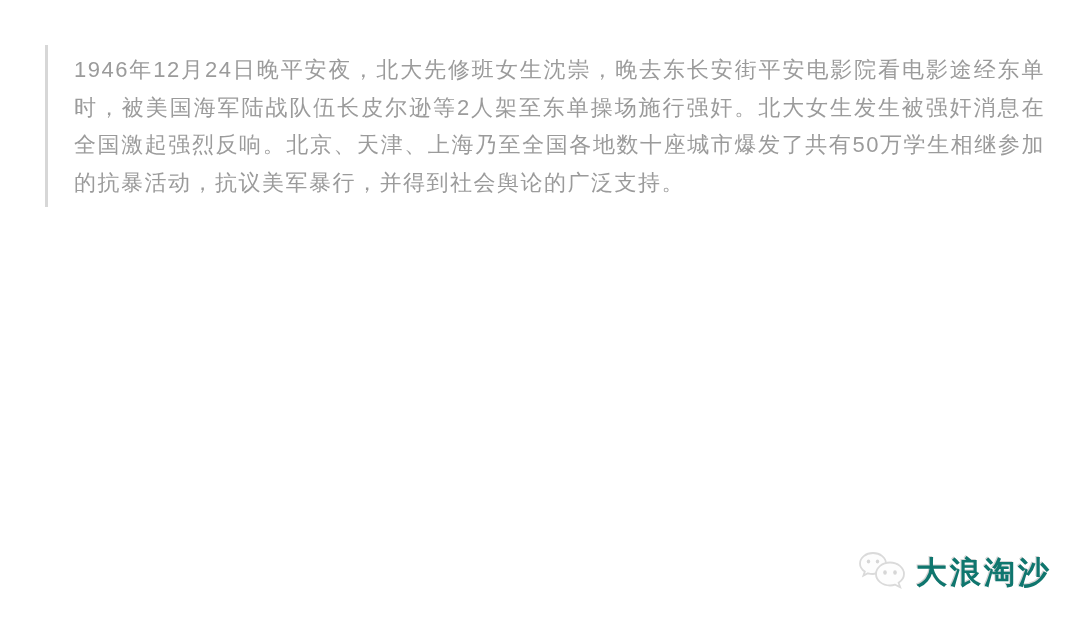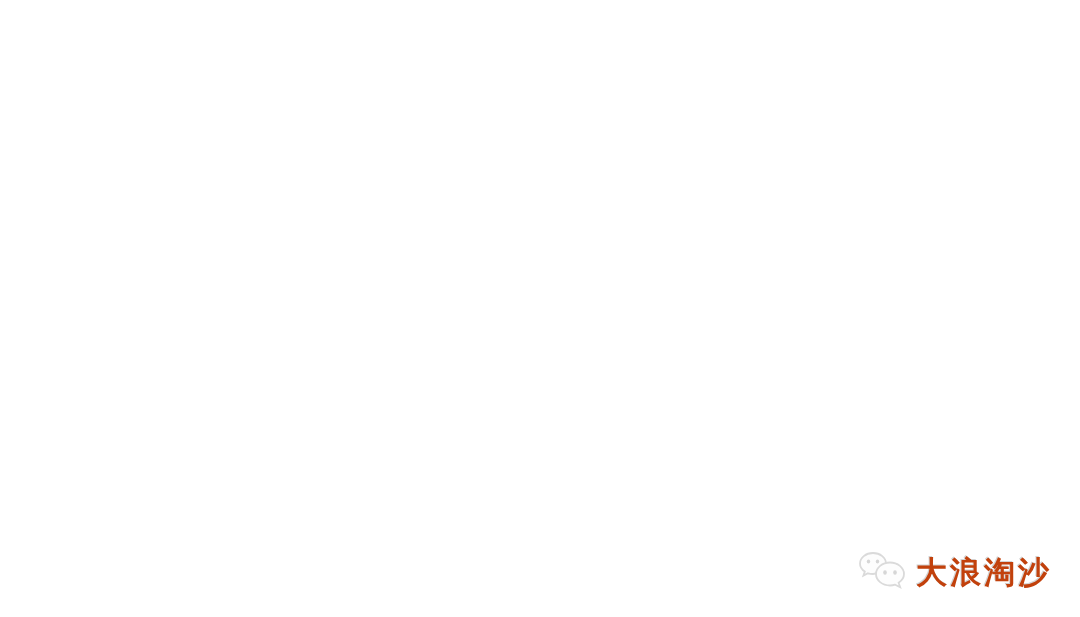--- a/index.html
+++ b/index.html
@@ -44,32 +44,33 @@
     gap: 10px;
   }
   .wm-icon {
     display: inline-flex;
     line-height: 0;
     filter: drop-shadow(1px 1px 0 #ffffff);
   }
   .wm-text {
     font-size: 31px;
     font-weight: 700;
-    color: #c2410c;
+    color: #0f766e;
     letter-spacing: 3px;
     text-shadow: -1px -1px 0 #d3d3d3, 1px 1px 1px #ffffff;
     white-space: nowrap;
   }
 </style>
 </head>
 <body>
 
 <div class="page">
 
   <div class="content">
+    <blockquote class="quote">1946年12月24日晚平安夜，北大先修班女生沈崇，晚去东长安街平安电影院看电影途经东单时，被美国海军陆战队伍长皮尔逊等2人架至东单操场施行强奸。北大女生发生被强奸消息在全国激起强烈反响。北京、天津、上海乃至全国各地数十座城市爆发了共有50万学生相继参加的抗暴活动，抗议美军暴行，并得到社会舆论的广泛支持。</blockquote>
   </div>
 
   <div class="watermark">
     <span class="wm-icon">
       <svg width="48" height="44" viewBox="0 0 48 44" xmlns="http://www.w3.org/2000/svg">
 
         <path d="M 15 2 C 7.8 2 2 6.7 2 12.5 C 2 15.8 3.9 18.7 6.8 20.6 L 5.4 24.6 L 10 22.3 C 11.5 22.8 13.2 23 15 23 C 22.2 23 28 18.3 28 12.5 C 28 6.7 22.2 2 15 2 Z" fill="#fdfdfd" stroke="#dadada" stroke-width="1.8"></path>
         <ellipse cx="10.5" cy="10.5" rx="1.7" ry="2.1" fill="#d6d6d6"></ellipse>
         <ellipse cx="19.5" cy="10.5" rx="1.7" ry="2.1" fill="#d6d6d6"></ellipse>
 

